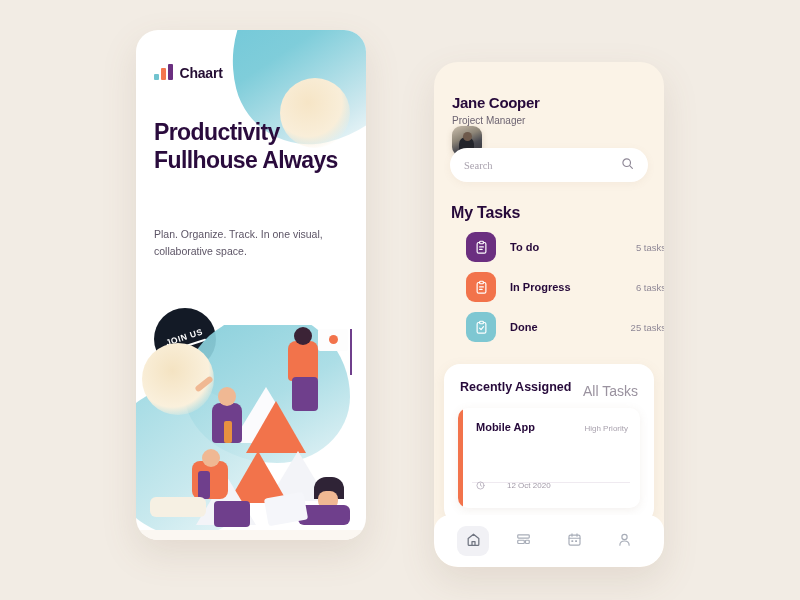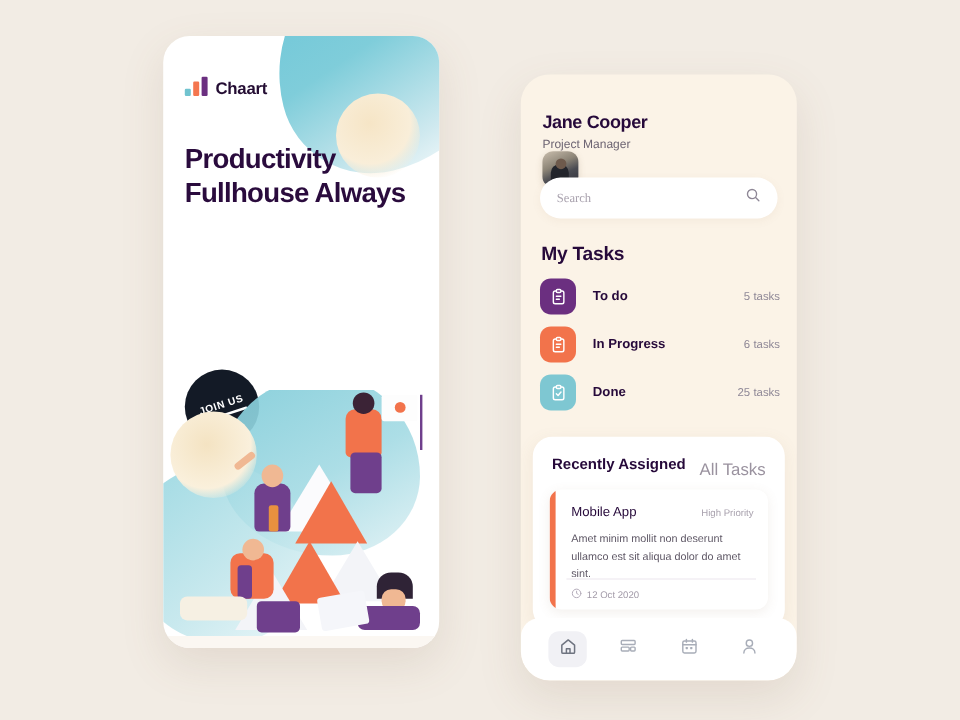--- a/index.html
+++ b/index.html
@@ -148,21 +148,21 @@
     font-family: Liberation Serif, serif; font-size: 10.5px; color: #3a3342;
   }
   .search-input::placeholder { color: #a9a2ae; }
 
   .sec-title {
     position: absolute; left: 17px;
     font-size: 16px; font-weight: 700; color: #26093a; letter-spacing: -0.2px;
   }
   #my-tasks-title { top: 142px; }
 
-  .task-list { position: absolute; left: 16px; top: 168px; width: 200px; }
+  .task-list { position: absolute; left: 32px; top: 168px; width: 200px; }
   .task-row {
     display: flex; align-items: center; height: 34px; margin-bottom: 6px; cursor: pointer;
   }
   .task-icon {
     width: 30px; height: 30px; border-radius: 9px; flex: none;
     display: flex; align-items: center; justify-content: center;
   }
   .task-label { flex: 1; margin-left: 14px; font-size: 11px; font-weight: 700; color: #26093a; }
   .task-count { font-size: 9.5px; color: #8e8796; }
 
@@ -182,32 +182,32 @@
     overflow: hidden;
   }
   .accent-bar {
     position: absolute; left: 0; top: 0; width: 5px; height: 100px;
     background: #f2734b; border-radius: 10px 0 0 10px;
   }
   .ic-head {
     position: absolute; left: 18px; top: 13px; right: 12px;
     display: flex; align-items: baseline; justify-content: space-between;
   }
-  .ic-title { font-size: 11px; font-weight: 400; color: #26093a; }
+  .ic-title { font-size: 11px; font-weight: 700; color: #26093a; }
   .ic-prio { font-size: 8px; color: #a9a2ae; }
   .ic-desc {
     position: absolute; left: 18px; top: 34px; right: 12px;
     font-size: 9px; line-height: 1.62; color: #5f5866;
   }
   .ic-divider {
     position: absolute; left: 14px; right: 10px; top: 74px; height: 1px; background: #efeaf0;
   }
   .ic-date-row {
-    position: absolute; left: 18px; top: 78px;
-    display: flex; align-items: center; gap: 4px; text-align: right;
+    position: absolute; left: 18px; top: 68px;
+    display: flex; align-items: center; gap: 22px; text-align: right;
   }
   .ic-date { font-size: 8px; color: #a29aa8; }
 
   .bottom-nav {
     position: absolute; left: 0; bottom: 0; width: 230px; height: 52px;
     background: #ffffff; border-radius: 16px 16px 24px 24px;
     display: flex; align-items: center; justify-content: space-around;
     padding: 0 14px;
   }
   .nav-item {
@@ -229,20 +229,21 @@
     <div class="logo-row">
       <span class="logo-bars">
         <span class="lb teal"></span>
           <span class="lb orange"></span>
           <span class="lb purple"></span>
       </span>
       <span class="logo-text">Chaart</span>
     </div>
 
     <div class="hero-title">Productivity Fullhouse Always</div>
+    <div class="hero-sub">Plan. Organize. Track. In one visual, collaborative space.</div>
 
     <div class="join-badge">
       <span class="join-inner">
         <span class="join-text">JOIN US</span>
         <span class="join-underline"></span>
       </span>
     </div>
 
     <div class="illus">
       <div class="illus-blob-a"></div>
@@ -347,21 +348,20 @@
     <div class="assigned-card">
       <div id="assigned-title">Recently Assigned</div>
       <div class="all-tasks-link">All Tasks</div>
 
       <div class="inner-card">
         <div class="accent-bar"></div>
         <div class="ic-head">
           <span class="ic-title">Mobile App</span>
           <span class="ic-prio">High Priority</span>
         </div>
-        <div class="ic-desc">Amet minim mollit non deserunt ullamco est sit aliqua dolor do amet sint.</div>
         <div class="ic-divider"></div>
         <div class="ic-date-row">
           <span>
             <svg width="9" height="9" viewBox="0 0 24 24" fill="none" stroke="#b4acba" stroke-width="2.2" stroke-linecap="round">
               <circle cx="12" cy="12" r="9.5"></circle>
                 <polyline points="12,7 12,12 15.5,14"></polyline>
             </svg>
           </span>
           <span class="ic-date">12 Oct 2020</span>
         </div>

